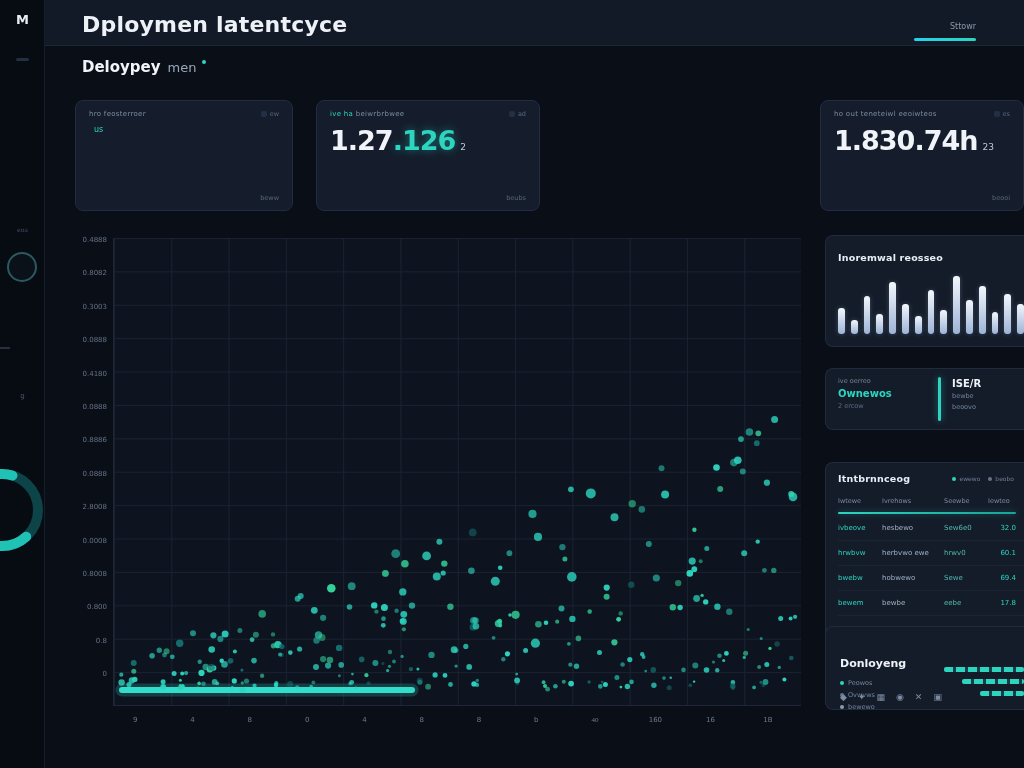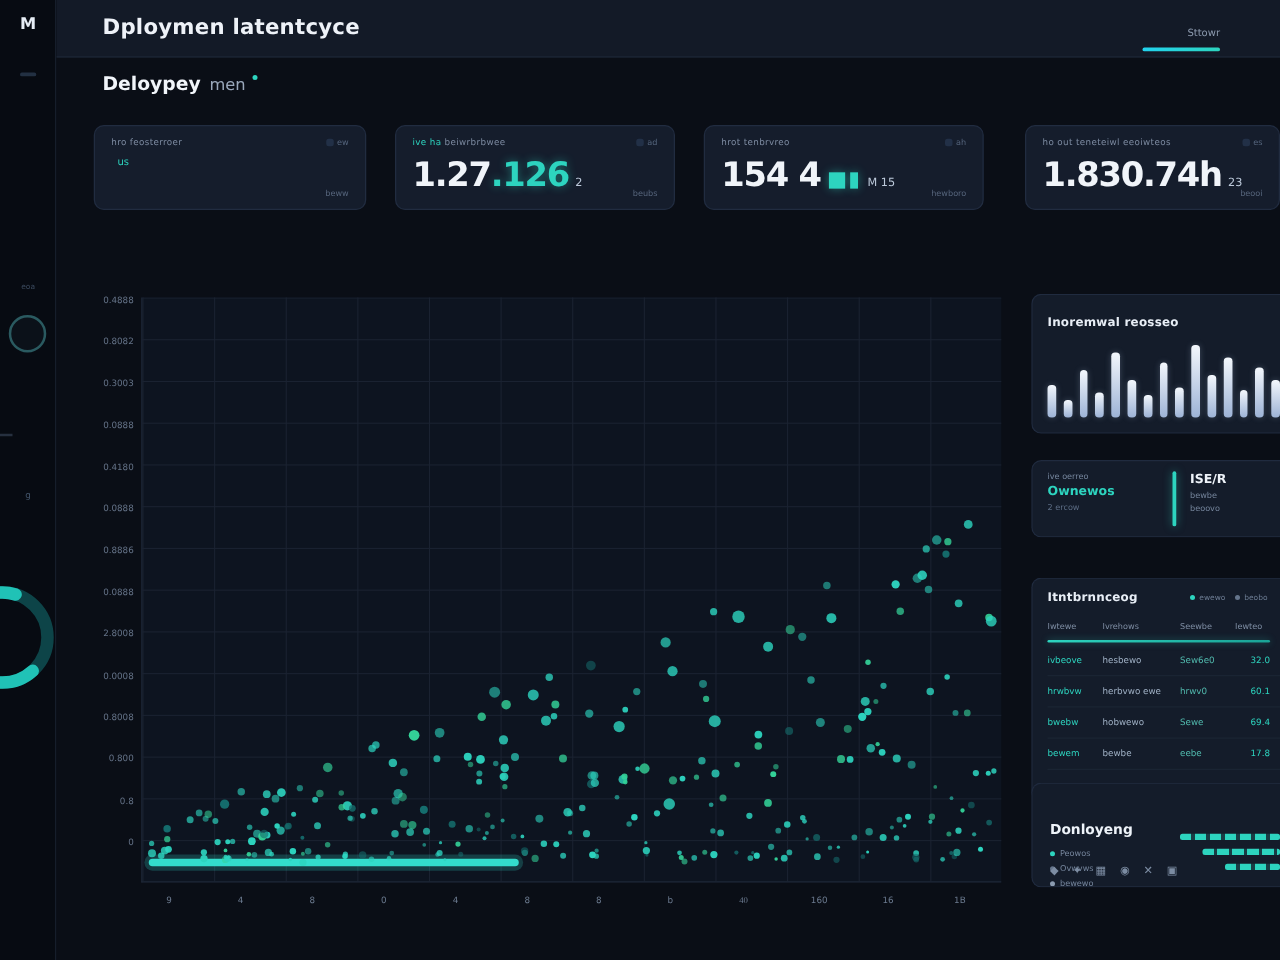--- a/index.html
+++ b/index.html
@@ -16,34 +16,34 @@
   .sb-label{position:absolute;top:226px;left:0;width:45px;text-align:center;font-size:6px;color:#3b4a5e}
   .sb-circle{position:absolute;top:252px;left:7px;width:30px;height:30px;border-radius:50%;
     border:2px solid #2a5a60;background:#0b1119}
   .sb-dash{position:absolute;top:347px;left:0;width:10px;height:2px;background:#26303f}
   .sb-label2{position:absolute;top:392px;left:0;width:45px;text-align:center;font-size:7px;color:#44566c}
   .sb-gauge{position:absolute;left:0;top:455px}
 
   
   .header{position:absolute;left:45px;top:0;width:979px;height:46px;background:#131a27;
     border-bottom:1px solid #1d2636}
-  .header h1{position:absolute;left:37px;top:12px;font-size:17px;font-weight:bold;color:#eef2f8;letter-spacing:.2px}
+  .header h1{position:absolute;left:37px;top:12px;font-size:22px;font-weight:bold;color:#eef2f8;letter-spacing:.2px}
   .header-action{position:absolute;right:48px;top:14px;width:62px;text-align:right;cursor:pointer}
   .header-action span{font-size:8px;color:#8b99ad}
   .tab-underline{position:absolute;left:0;right:0;top:24px;height:3px;border-radius:2px;
     background:linear-gradient(90deg,#22d3ee,#2dd4bf)}
 
   
   .page-title{position:absolute;left:82px;top:58px;font-size:15px;font-weight:bold;color:#f1f5fa}
   .page-sub{color:#9aa8bb;font-weight:normal;margin-left:7px;font-size:13px}
   .title-dot{display:inline-block;width:4px;height:4px;border-radius:50%;background:#2dd4bf;
     vertical-align:8px;margin-left:6px}
 
   
-  .kpi{position:absolute;top:100px;height:68px;background:#151d2c;border:1px solid #212c40;
+  .kpi{position:absolute;top:100px;height:111px;background:#151d2c;border:1px solid #212c40;
     border-radius:8px;padding:9px 13px;cursor:pointer}
   .k1{left:75px;width:218px}.k2{left:316px;width:224px}.k3{left:563px;width:224px}.k4{left:820px;width:204px}
   .kpi-top{display:flex;justify-content:space-between;align-items:flex-start}
   .kpi-label{font-size:7px;color:#7c8aa0;letter-spacing:.3px;max-width:150px;line-height:1.3}
   .lab-accent{color:#2dd4bf}
   .kpi-corner{font-size:6.5px;color:#55657d}
   .kpi-corner::before{content:"";display:inline-block;width:6px;height:6px;border-radius:2px;
     background:#223047;margin-right:3px;vertical-align:-1px}
   .kpi-valrow{margin-top:6px;display:flex;align-items:baseline}
   .kpi-value{font-size:27px;font-weight:bold;color:#f0f4f9;letter-spacing:-1px}
@@ -157,32 +157,20 @@
     <div class="kpi-top">
         <span class="kpi-label"><span class="lab-accent">ive ha </span><span>beiwrbrbwee</span></span>
         <span class="kpi-corner">ad</span>
       </div>
     <div class="kpi-valrow">
         <span class="kpi-value">1.27</span>
         <span class="kpi-value-accent">.126</span>
         <span class="kpi-badge">2</span>
       </div>
     <div class="kpi-sub">beubs</div>
-  </div>
-  <div class="kpi k3">
-    <div class="kpi-top">
-        <span class="kpi-label">hrot tenbrvreo</span>
-        <span class="kpi-corner">ah</span>
-      </div>
-    <div class="kpi-valrow">
-        <span class="kpi-value">154 4</span>
-        <span class="kpi-value-accent">■▮</span>
-        <span class="kpi-badge">M 15</span>
-      </div>
-    <div class="kpi-sub">hewboro</div>
   </div>
   <div class="kpi k4">
     <div class="kpi-top">
         <span class="kpi-label">ho out teneteiwl eeoiwteos</span>
         <span class="kpi-corner">es</span>
       </div>
     <div class="kpi-valrow">
         <span class="kpi-value">1.830.74h</span>
         <span class="kpi-badge">23</span>
       </div>

